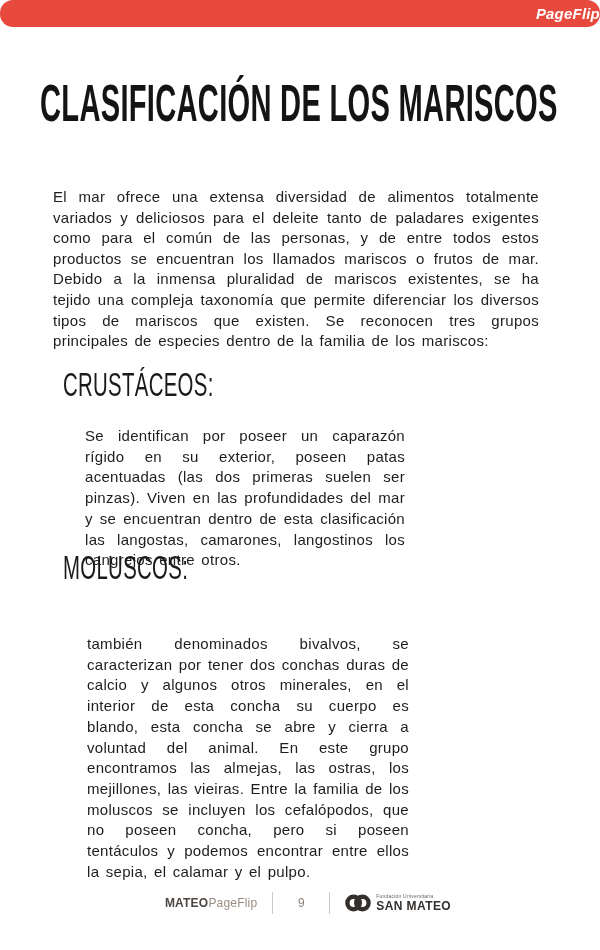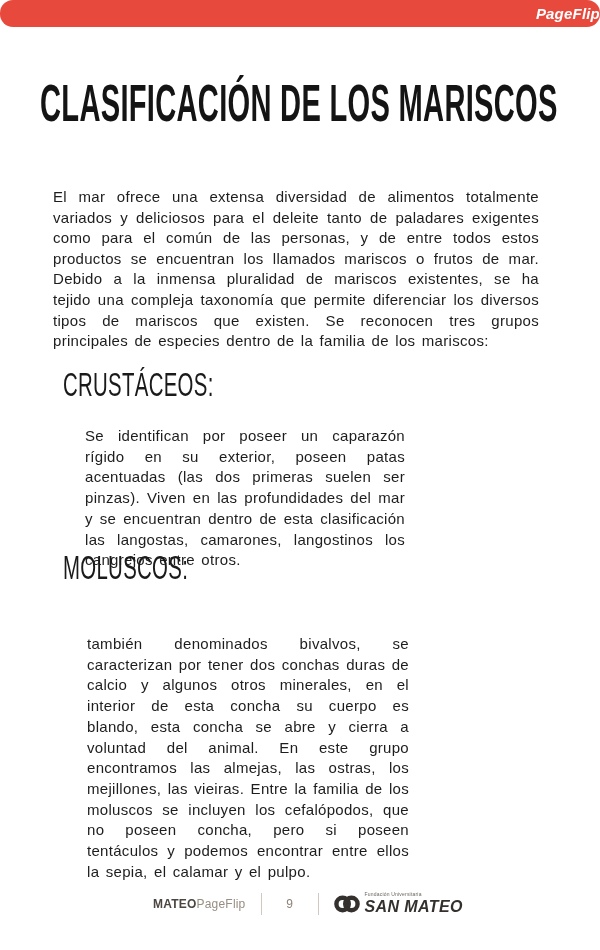--- a/index.html
+++ b/index.html
@@ -108,21 +108,21 @@
   .vdiv { width: 1px; height: 22px; background: #cfc9c2; }
   .pnum {
     color: #8d8277;
     font-size: 12px;
     width: 26px;
     text-align: center;
   }
   .logo { display: flex; align-items: center; gap: 5px; }
   .logotext { display: flex; flex-direction: column; line-height: 1.2; }
   .logotext .lt { font-size: 5px; color: #6b655f; letter-spacing: 0.2px; }
-  .logotext .lb { font-size: 16px; font-weight: bold; color: #33302d; letter-spacing: 0.4px; font-style: italic; }
+  .logotext .lb { font-size: 12px; font-weight: bold; color: #33302d; letter-spacing: 0.4px; }
 </style>
 </head>
 <body>
 
 <header class="topbar">
   <span class="viewer-title">PageFlip</span>
 </header>
 
 <main>
 

